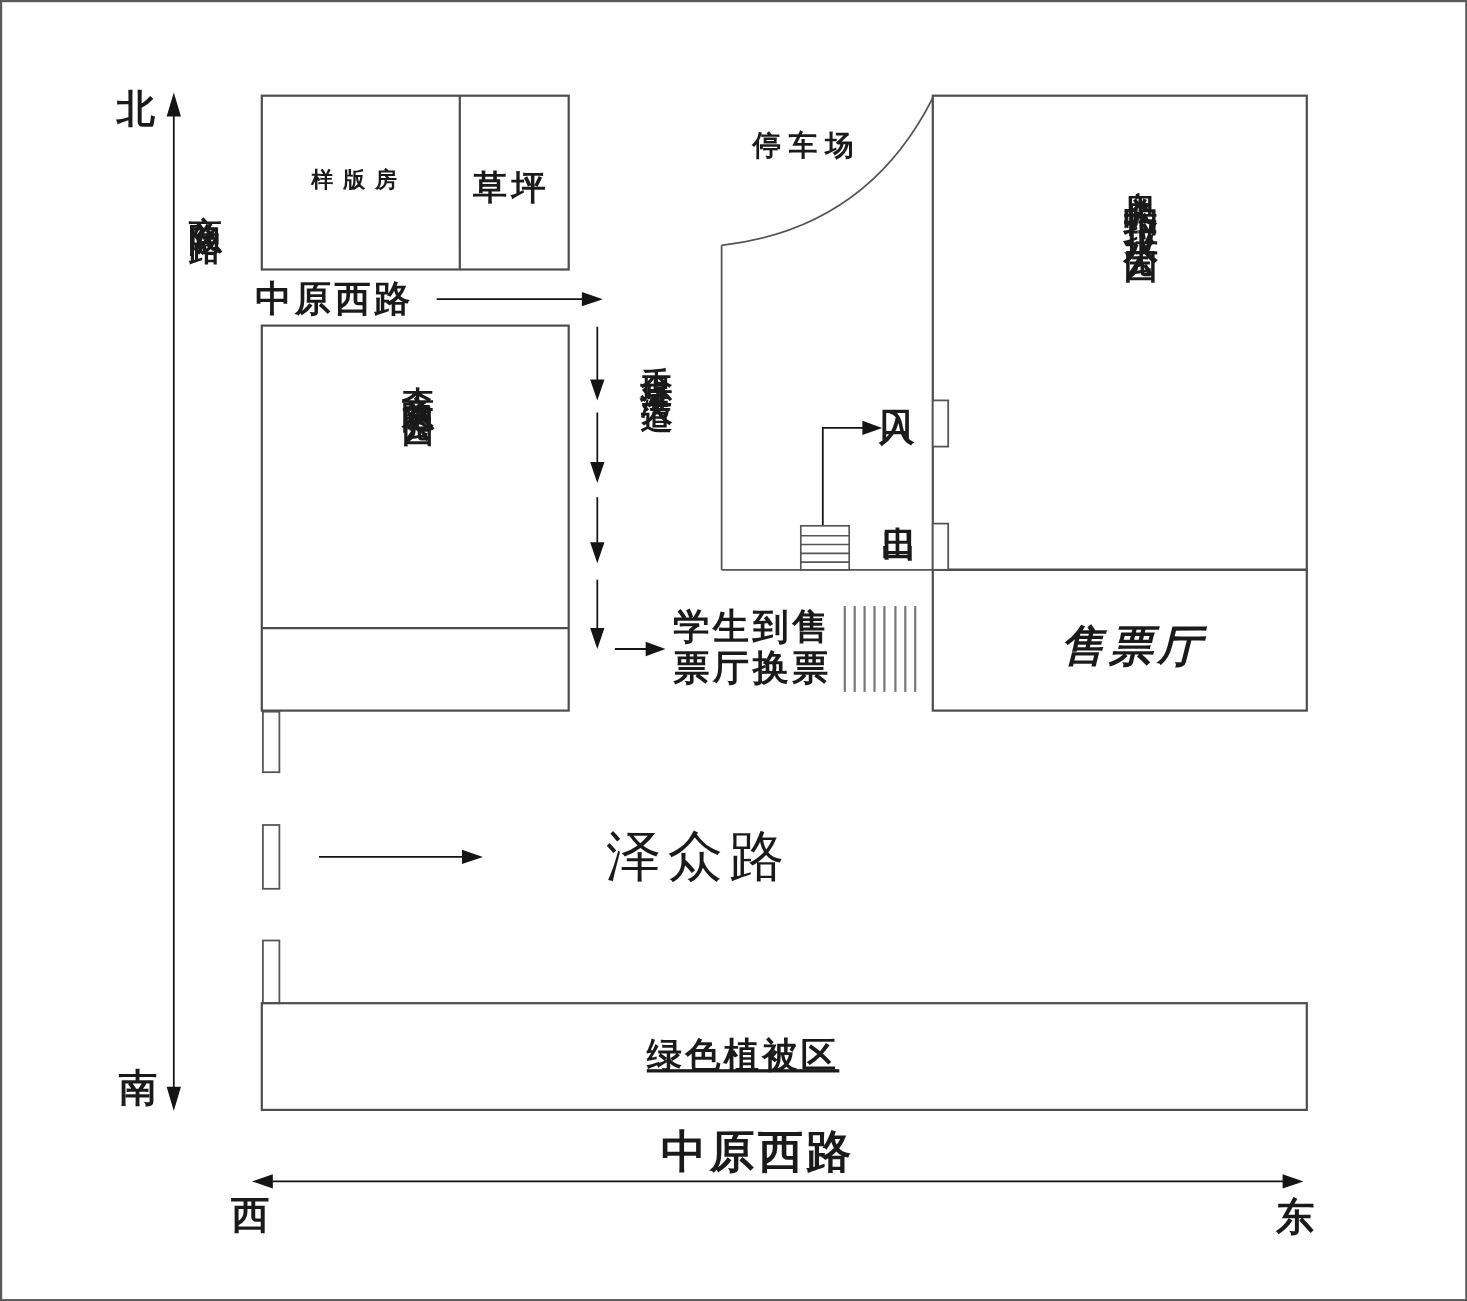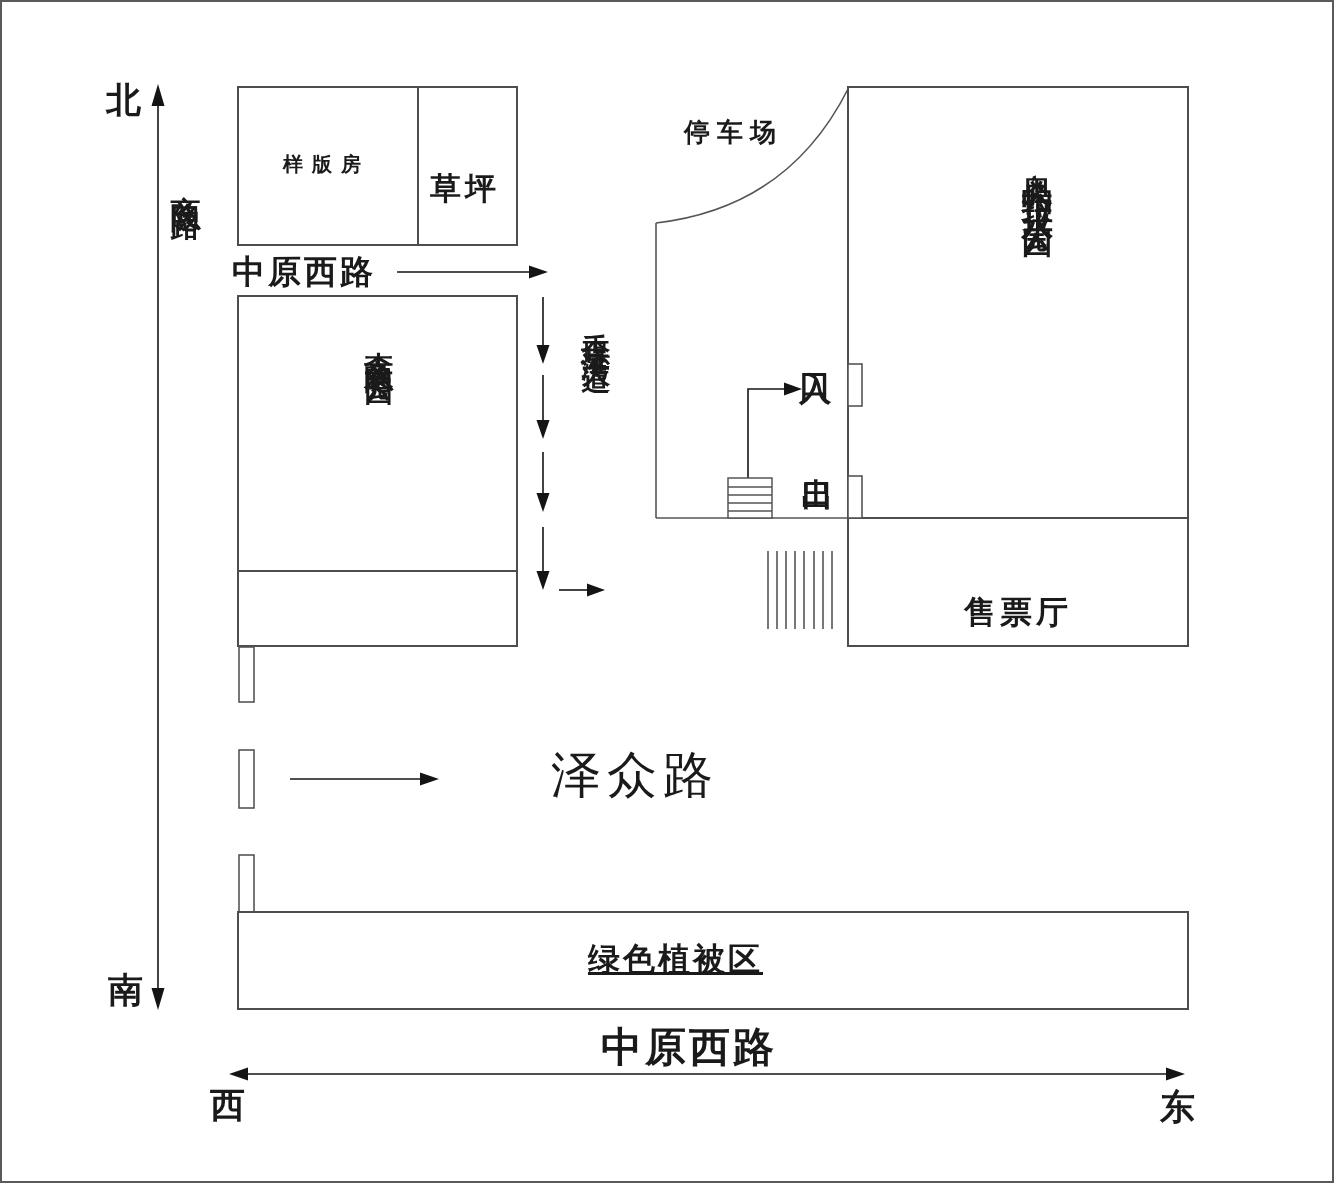--- a/index.html
+++ b/index.html
@@ -25,21 +25,21 @@
     writing-mode:vertical-rl;
     text-orientation:upright;
     white-space:pre;
   }
   .wrapbox{
     white-space:normal;
     word-break:break-all;
     text-align:left;
   }
   .serif{
-    font-family:Liberation Mono, monospace;
+    font-family:Liberation Sans, sans-serif;
     font-weight:400;
   }
 </style>
 </head>
 <body>
 
 <div class="page">
 
   <svg class="strokes" viewBox="0 0 1330 1179" xmlns="http://www.w3.org/2000/svg">
 
@@ -151,23 +151,24 @@
   <div class="lbl" style="left:106px;top:968px;font-size:35px;">南</div>
   <div class="lbl" style="left:208px;top:1083px;font-size:35px;">西</div>
   <div class="lbl" style="left:1158px;top:1085px;font-size:35px;">东</div>
 
   <div class="lbl v" style="left:166px;top:169px;font-size:30px;letter-spacing:8px;">商隐路</div>
   <div class="lbl v" style="left:577px;top:308px;font-size:29px;letter-spacing:8px;">香堤湾大道</div>
   <div class="lbl serif" style="left:549px;top:748px;font-size:50px;letter-spacing:6px;">泽众路</div>
   <div class="lbl" style="left:599px;top:1022px;font-size:41px;letter-spacing:3px;">中原西路</div>
 
   <div class="lbl" style="left:265px;top:151px;font-size:20px;letter-spacing:9px;margin-left:16px;">样版房</div>
-  <div class="lbl" style="left:428px;top:151px;font-size:31px;letter-spacing:4px;margin-top:18px;">草坪</div>
+  <div class="lbl" style="left:428px;top:151px;font-size:31px;letter-spacing:4px;">草坪</div>
   <div class="lbl" style="left:230px;top:251px;font-size:33px;letter-spacing:3px;">中原西路</div>
   <div class="lbl v" style="left:360px;top:326px;font-size:29px;letter-spacing:7px;">李商隐公园</div>
   <div class="lbl" style="left:682px;top:116px;font-size:26px;letter-spacing:7px;">停车场</div>
   <div class="lbl v" style="left:1017px;top:148px;font-size:31px;letter-spacing:9px;">奥帕拉拉水公园</div>
   <div class="lbl v" style="left:795px;top:343px;font-size:32px;letter-spacing:4px;">入口</div>
   <div class="lbl v" style="left:797px;top:451px;font-size:32px;letter-spacing:5px;">出口</div>
-  <div class="lbl" style="left:962px;top:592px;font-size:32px;letter-spacing:4px;">售票厅</div>
+  <div class="lbl wrapbox" style="left:610px;top:549px;width:152px;font-size:33px;letter-spacing:3px;line-height:37px;">学生到售票厅换票</div>
+  <div class="lbl" style="left:962px;top:563px;font-size:40px;letter-spacing:4px;font-style:italic;">售票厅</div>
   <div class="lbl" style="left:586px;top:939px;font-size:32px;letter-spacing:3px;text-decoration:underline;">绿色植被区</div>
 
 </div>
 
 </body></html>

